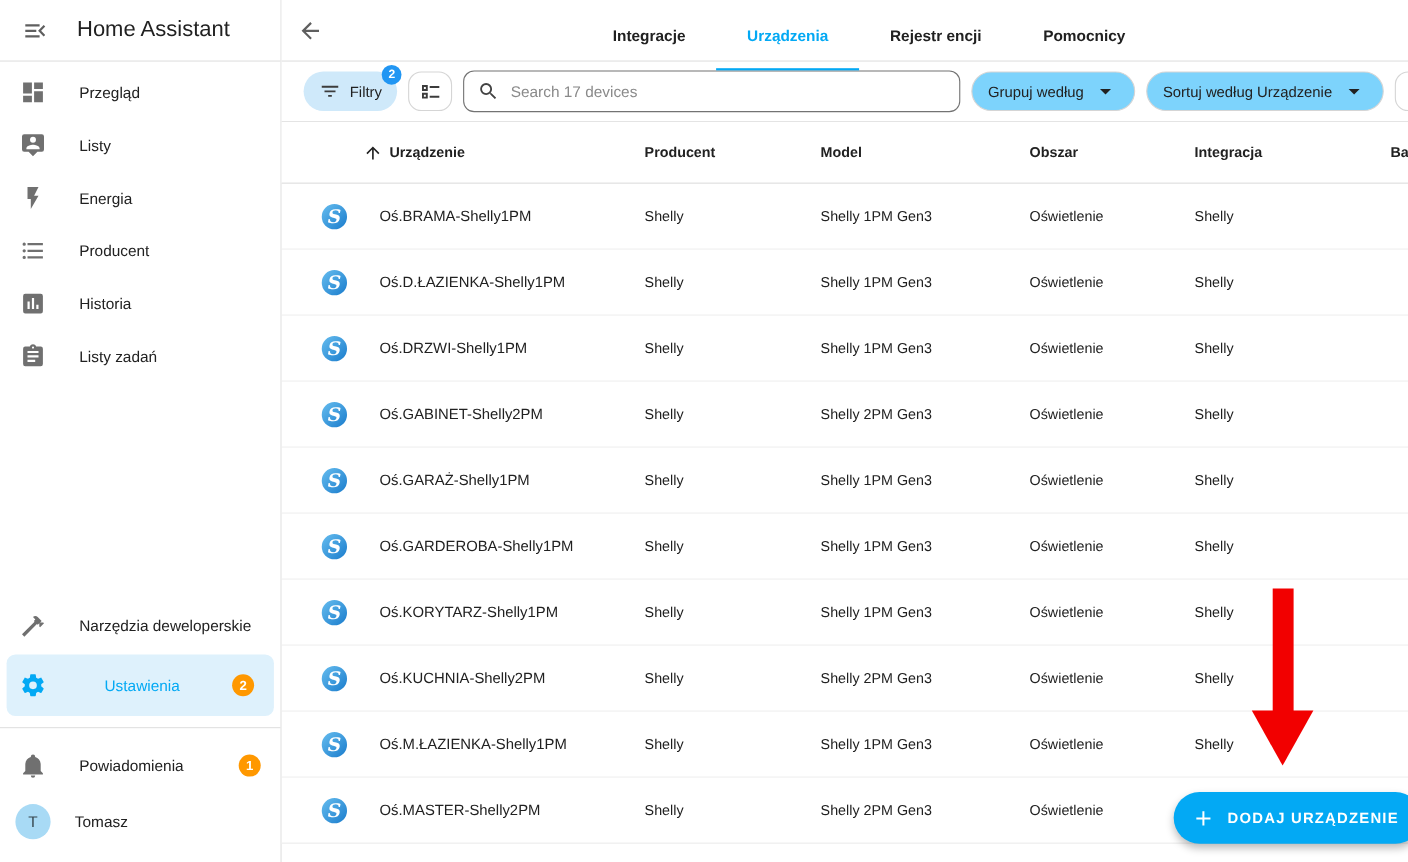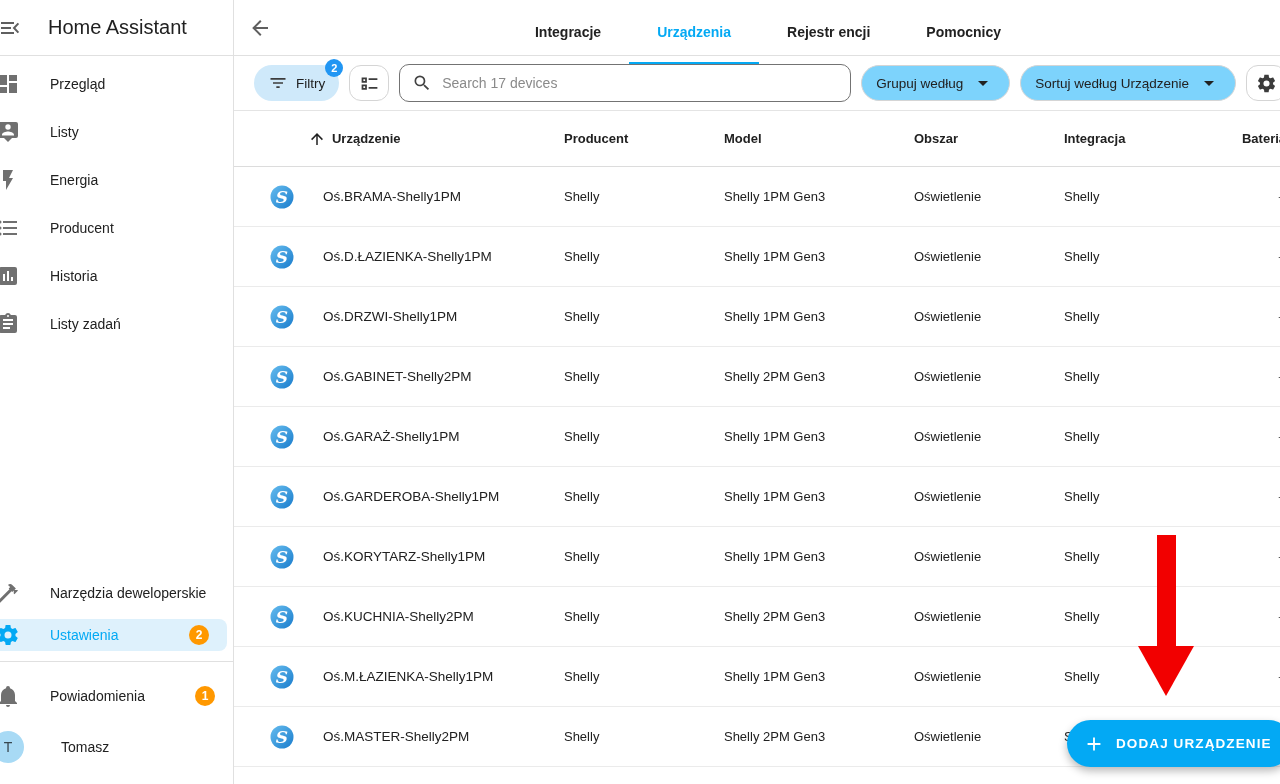--- a/index.html
+++ b/index.html
@@ -6,21 +6,21 @@
   html, body { width: 1280px; height: 784px; overflow: hidden; }
   body {
     font-family: "Liberation Sans", sans-serif;
     color: #212121;
     background: #fff;
     font-size: 14px;
     position: relative;
   }
   .icn { width: 24px; height: 24px; fill: currentColor; flex: 0 0 auto; }
 
-  .app { display: flex; width: 1280px; height: 784px; justify-content: center; }
+  .app { display: flex; width: 1280px; height: 784px; }
 
   
   .sidebar {
     width: 256px; height: 784px; flex: 0 0 256px;
     border-right: 1px solid #e0e0e0;
     display: flex; flex-direction: column; background: #fff;
   }
   .sidebar-header {
     height: 56px; flex: 0 0 56px;
     display: flex; align-items: center;
@@ -30,41 +30,41 @@
   .sidebar-title { font-size: 20px; font-weight: 500; margin-left: 24px; color: #212121; white-space: nowrap; }
   .side-list { padding-top: 4px; }
   .side-item {
     height: 48px; display: flex; align-items: center;
     padding-left: 18px; cursor: pointer; color: #212121; position: relative;
   }
   .side-item .icn { color: #707070; }
   .side-label { margin-left: 30px; font-weight: 500; font-size: 14px; white-space: nowrap; }
   .side-footer { margin-top: auto; padding-bottom: 10px; }
   .side-item.selected {
-    margin: 2px 6px; height: 32px; border-radius: 8px;
-    background: #def1fc; padding-left: 12px;
+    margin: 2px 6px; height: 56px; border-radius: 8px;
+    background: #def1fc; padding-left: 12px; gap: 23px;
   }
   .side-item.selected .icn { color: var(--primary); }
   .side-item.selected .side-label { color: var(--primary); }
   .badge {
     margin-left: auto; margin-right: 18px;
     min-width: 20px; height: 20px; border-radius: 10px;
     background: var(--badge-orange); color: #fff;
     font-size: 12px; font-weight: 700;
     display: flex; align-items: center; justify-content: center;
   }
   .side-divider { border-top: 1px solid #e0e0e0; margin: 10px 0; }
   .avatar {
     width: 32px; height: 32px; border-radius: 50%;
     background: #a8daf5; color: #37474f;
     display: flex; align-items: center; justify-content: center;
     font-size: 14px; font-weight: 500; margin-left: -4px;
   }
   .profile-item { height: 54px; }
-  .profile-item .side-label { margin-left: 37px; }
+  .profile-item .side-label { margin-left: 22px; }
 
   
   .main { flex: 1; display: flex; flex-direction: column; position: relative; }
   .topbar {
     height: 56px; flex: 0 0 56px; border-bottom: 1px solid #e0e0e0;
     display: flex; align-items: center; position: relative; background: #fff;
   }
   .back-btn { background: none; border: none; color: #5f5f5f; cursor: pointer; display: flex; margin-left: 14px; z-index: 2; }
   .tabs { position: absolute; left: 0; right: 0; top: 0; height: 56px; display: flex; justify-content: center; }
   .tab {

